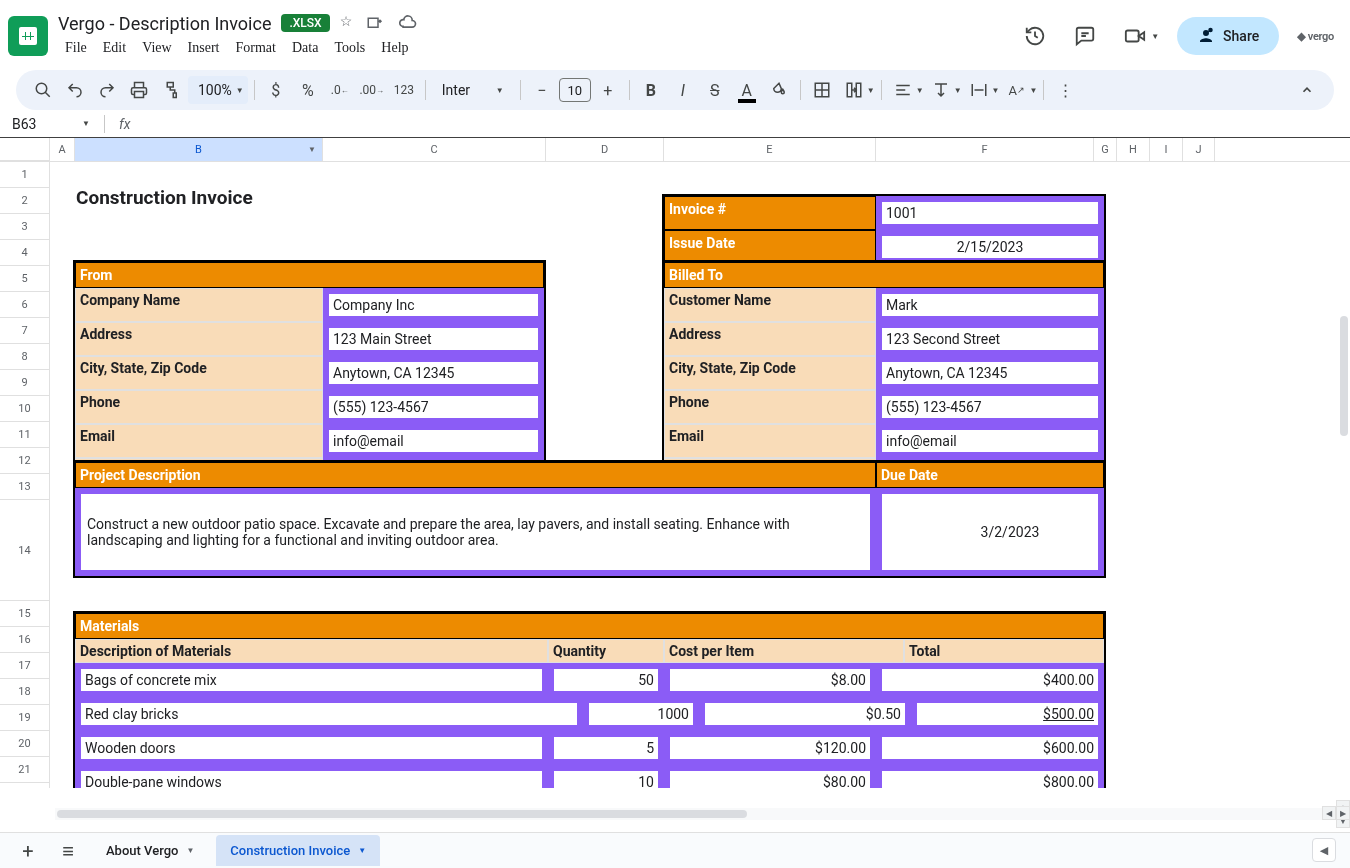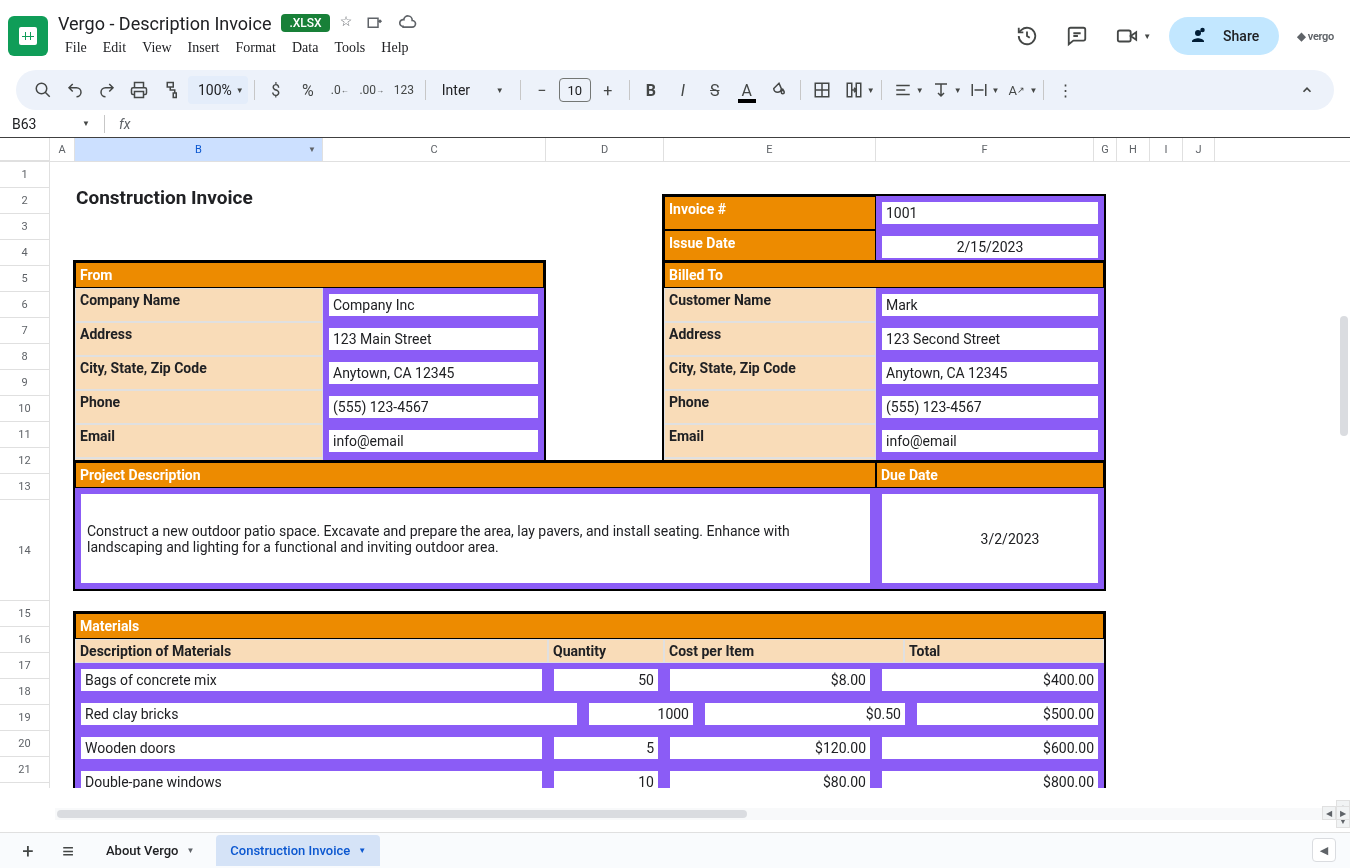--- a/index.html
+++ b/index.html
@@ -17,21 +17,21 @@
 .doc-title { font-size:18px; color:#202124; letter-spacing:0; }
 .xlsx-badge { background:#188038; color:#fff; font-size:12px; font-weight:500; padding:2px 8px; border-radius:4px; }
 .title-icons { display:flex; gap:14px; color:#5f6368; }
 .title-icons span { cursor:pointer; }
 .menubar { display:flex; gap:2px; margin-top:2px; }
 .menubar-item { padding:4px 7px; font-size:14px; color:#202124; border-radius:4px; cursor:pointer;font-family:Liberation Serif, serif; }
 
 .header-actions { display:flex; align-items:center; gap:18px; }
 .act-btn { width:32px; height:32px; display:flex; align-items:center; justify-content:center; color:#444746; cursor:pointer; border-radius:50%; font-size:20px; }
 .act-combo { display:flex; align-items:center; gap:2px; }
-.share-btn { display:flex; align-items:center; gap:16px; background:#c2e7ff; padding:10px 20px; border-radius:40px; font-size:14px; font-weight:500; cursor:pointer; }
+.share-btn { display:flex; align-items:center; gap:8px; background:#c2e7ff; padding:10px 20px; border-radius:40px; font-size:14px; font-weight:500; cursor:pointer; }
 .vergo-logo { font-size:11px; color:#5f6368; font-weight:600; letter-spacing:-0.3px; display:flex; align-items:center; gap:2px; }
 
 .toolbar-wrap { padding:6px 16px 0 16px; }
 .toolbar { background:#edf2fa; border-radius:24px; height:40px; display:flex; align-items:center; padding:0 12px; gap:2px; position:relative; }
 .tb-btn { width:30px; height:30px; display:flex; align-items:center; justify-content:center; color:#444746; cursor:pointer; border-radius:4px; font-size:16px; }
 .tb-sep { width:1px; height:20px; background:#c7c7c7; margin:0 4px; }
 .zoom-box { display:flex; align-items:center; gap:6px; background:#d3e3fd55; border-radius:4px; padding:2px 4px 2px 10px; height:28px; }
 .font-box { display:flex; align-items:center; gap:4px; padding:2px 10px; height:28px; min-width:82px; justify-content:space-between; }
 .fs-pill { border:1px solid #747775; border-radius:4px; width:32px; height:24px; display:flex; align-items:center; justify-content:center; font-size:13px; }
 .text-color-box { position:relative; }
@@ -399,21 +399,21 @@
               <div class="plain-box" style="flex:1;">6524</div>
             </div>
           </div>
       </div>
 
       <div class="box-group" style="left:23px; top:298px; width:1033px;">
         <div class="row-tb">
           <div class="orange-box" style="width:801px;">Project Description</div>
           <div class="orange-box" style="flex:1;">Due Date</div>
         </div>
-        <div class="row-tb" style="height:101px;">
+        <div class="row-tb" style="height:88px;">
           <div class="plain-box" style="width:801px; display:flex; align-items:center; padding:6px;">Construct a new outdoor patio space. Excavate and prepare the area, lay pavers, and install seating. Enhance with landscaping and lighting for a functional and inviting outdoor area.</div>
           <div class="plain-box" style="flex:1; display:flex; align-items:center; justify-content:center;padding-left:44px;">3/2/2023</div>
         </div>
       </div>
 
       <div class="box-group" style="left:23px; top:449px; width:1033px; border-bottom:none;">
         <div class="orange-box" style="width:100%;">Materials</div>
         <div class="row-tb">
           <div class="peach-box" style="width:473px;">Description of Materials</div>
           <div class="peach-box" style="width:116px;">Quantity</div>
@@ -424,21 +424,21 @@
             <div class="row-tb">
               <div class="plain-box" style="width:473px;">Bags of concrete mix</div>
               <div class="plain-box" style="width:116px;text-align:right;">50</div>
               <div class="plain-box" style="width:212px;text-align:right;">$8.00</div>
               <div class="plain-box" style="flex:1;text-align:right;">$400.00</div>
             </div>
             <div class="row-tb">
               <div class="plain-box" style="width:508px;">Red clay bricks</div>
               <div class="plain-box" style="width:116px;text-align:right;">1000</div>
               <div class="plain-box" style="width:212px;text-align:right;">$0.50</div>
-              <div class="plain-box" style="flex:1;text-align:right;">$500.00</div>
+              <div class="plain-box" style="flex:1;text-align:right;text-decoration:underline;">$500.00</div>
             </div>
             <div class="row-tb">
               <div class="plain-box" style="width:473px;">Wooden doors</div>
               <div class="plain-box" style="width:116px;text-align:right;">5</div>
               <div class="plain-box" style="width:212px;text-align:right;">$120.00</div>
               <div class="plain-box" style="flex:1;text-align:right;">$600.00</div>
             </div>
             <div class="row-tb">
               <div class="plain-box" style="width:473px;">Double-pane windows</div>
               <div class="plain-box" style="width:116px;text-align:right;">10</div>

